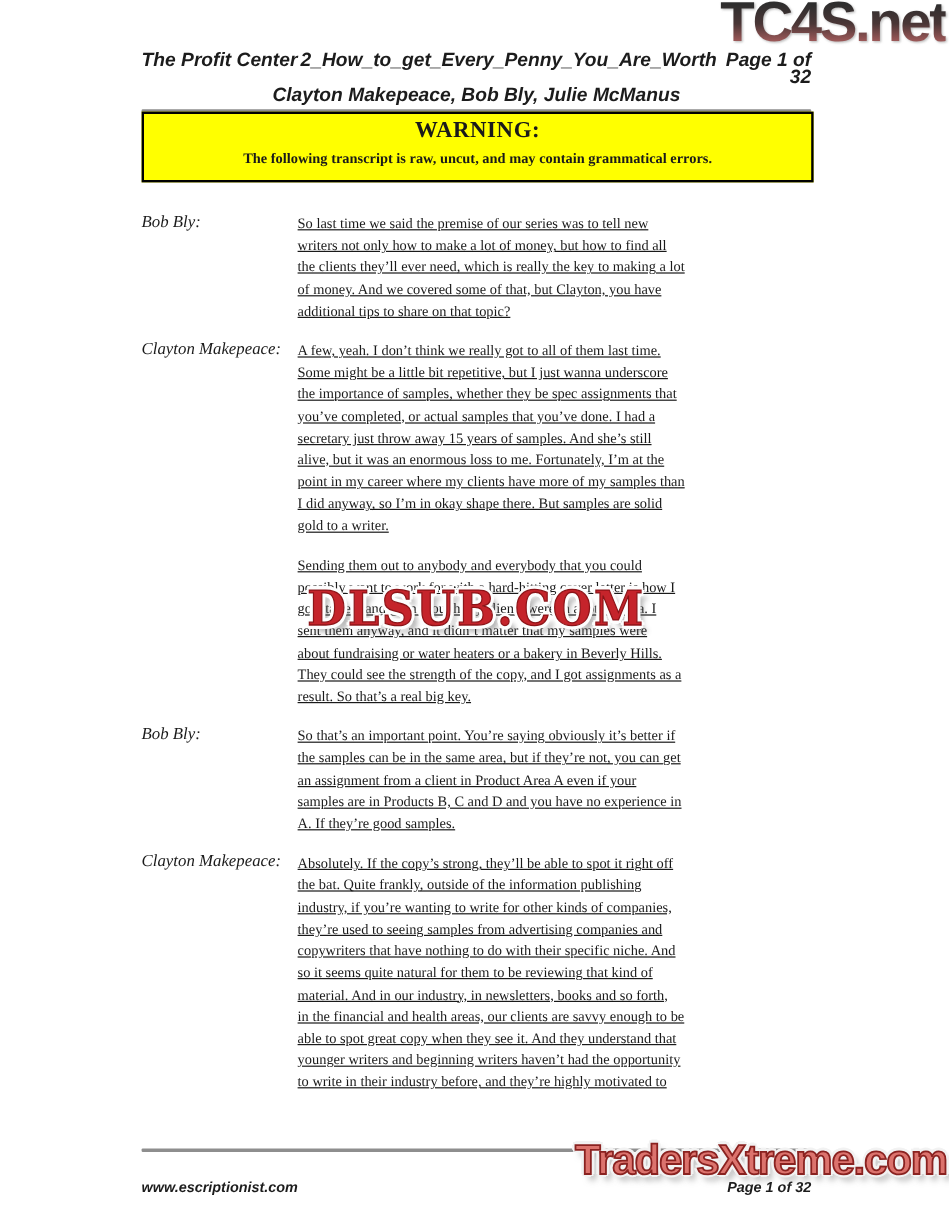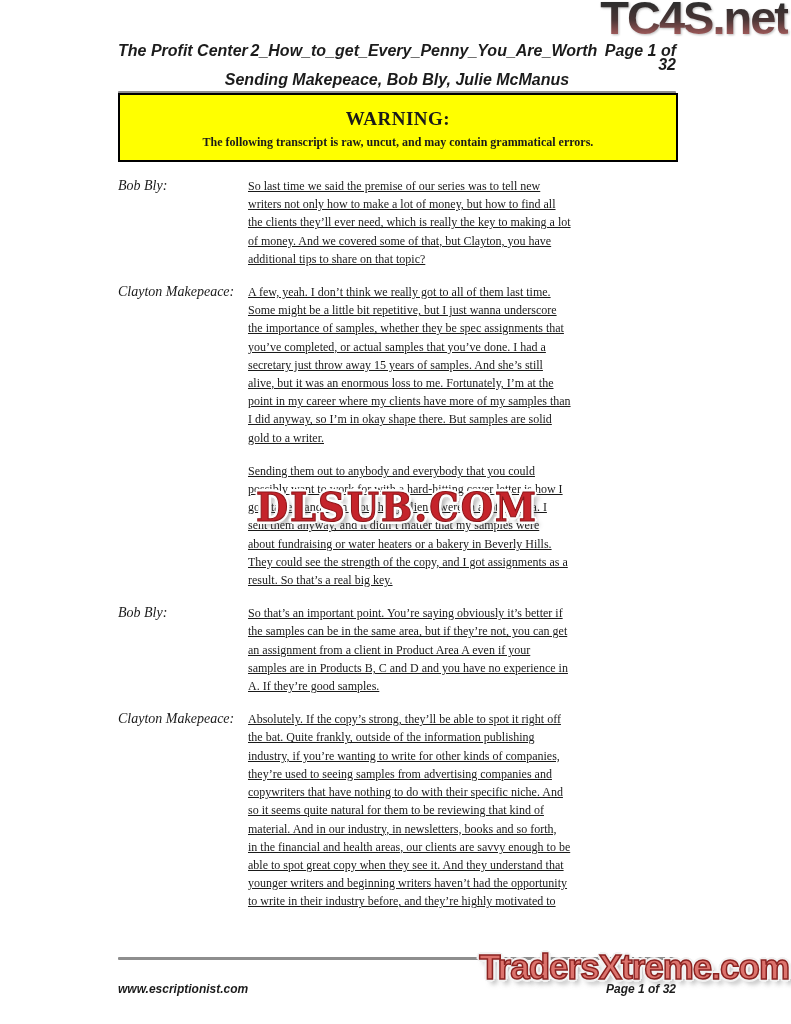--- a/index.html
+++ b/index.html
@@ -29,21 +29,21 @@
   .header-center{ flex:1; text-align:center; }
   .header-right { width:95px; text-align:right; }
   .header-sub   { text-align:center; margin-top:1px; }
   .rule { height:3px; background:#8e8e8e; border-radius:1px; }
   .header .rule { margin-top:4px; }
 
   
   .warning {
     position:absolute; left:118px; top:93px; width:560px; box-sizing:border-box;
     border:2px solid #000; background:#ffff00; text-align:center;
-    padding:13px 6px 9px 6px;
+    padding:3px 6px 9px 6px;
   }
   .warning-title { font-weight:bold; font-size:19px; letter-spacing:0.5px; line-height:21px; }
   .warning-body  { font-weight:bold; font-size:12px; line-height:17px; margin-top:5px; }
 
   
   .transcript { position:absolute; left:118px; top:177px; width:650px; }
   .para { display:flex; margin-bottom:15px; }
   .speaker {
     flex:none; width:130px; font-style:italic; font-size:14px; line-height:18.2px;
   }
@@ -90,21 +90,21 @@
 <div class="page">
 
   <div class="tc4s">TC4S.net</div>
 
   <div class="header">
     <div class="header-row">
       <span class="header-left">The Profit Center</span>
       <span class="header-center">2_How_to_get_Every_Penny_You_Are_Worth</span>
       <span class="header-right">Page 1 of 32</span>
     </div>
-    <div class="header-sub">Sending Makepeace, Bob Bly, Julie McManus</div>
+    <div class="header-sub">Clayton Makepeace, Bob Bly, Julie McManus</div>
     <div class="rule"></div>
   </div>
 
   <div class="warning">
     <div class="warning-title">WARNING:</div>
     <div class="warning-body">The following transcript is raw, uncut, and may contain grammatical errors.</div>
   </div>
 
   <div class="transcript">
     <div class="para">

